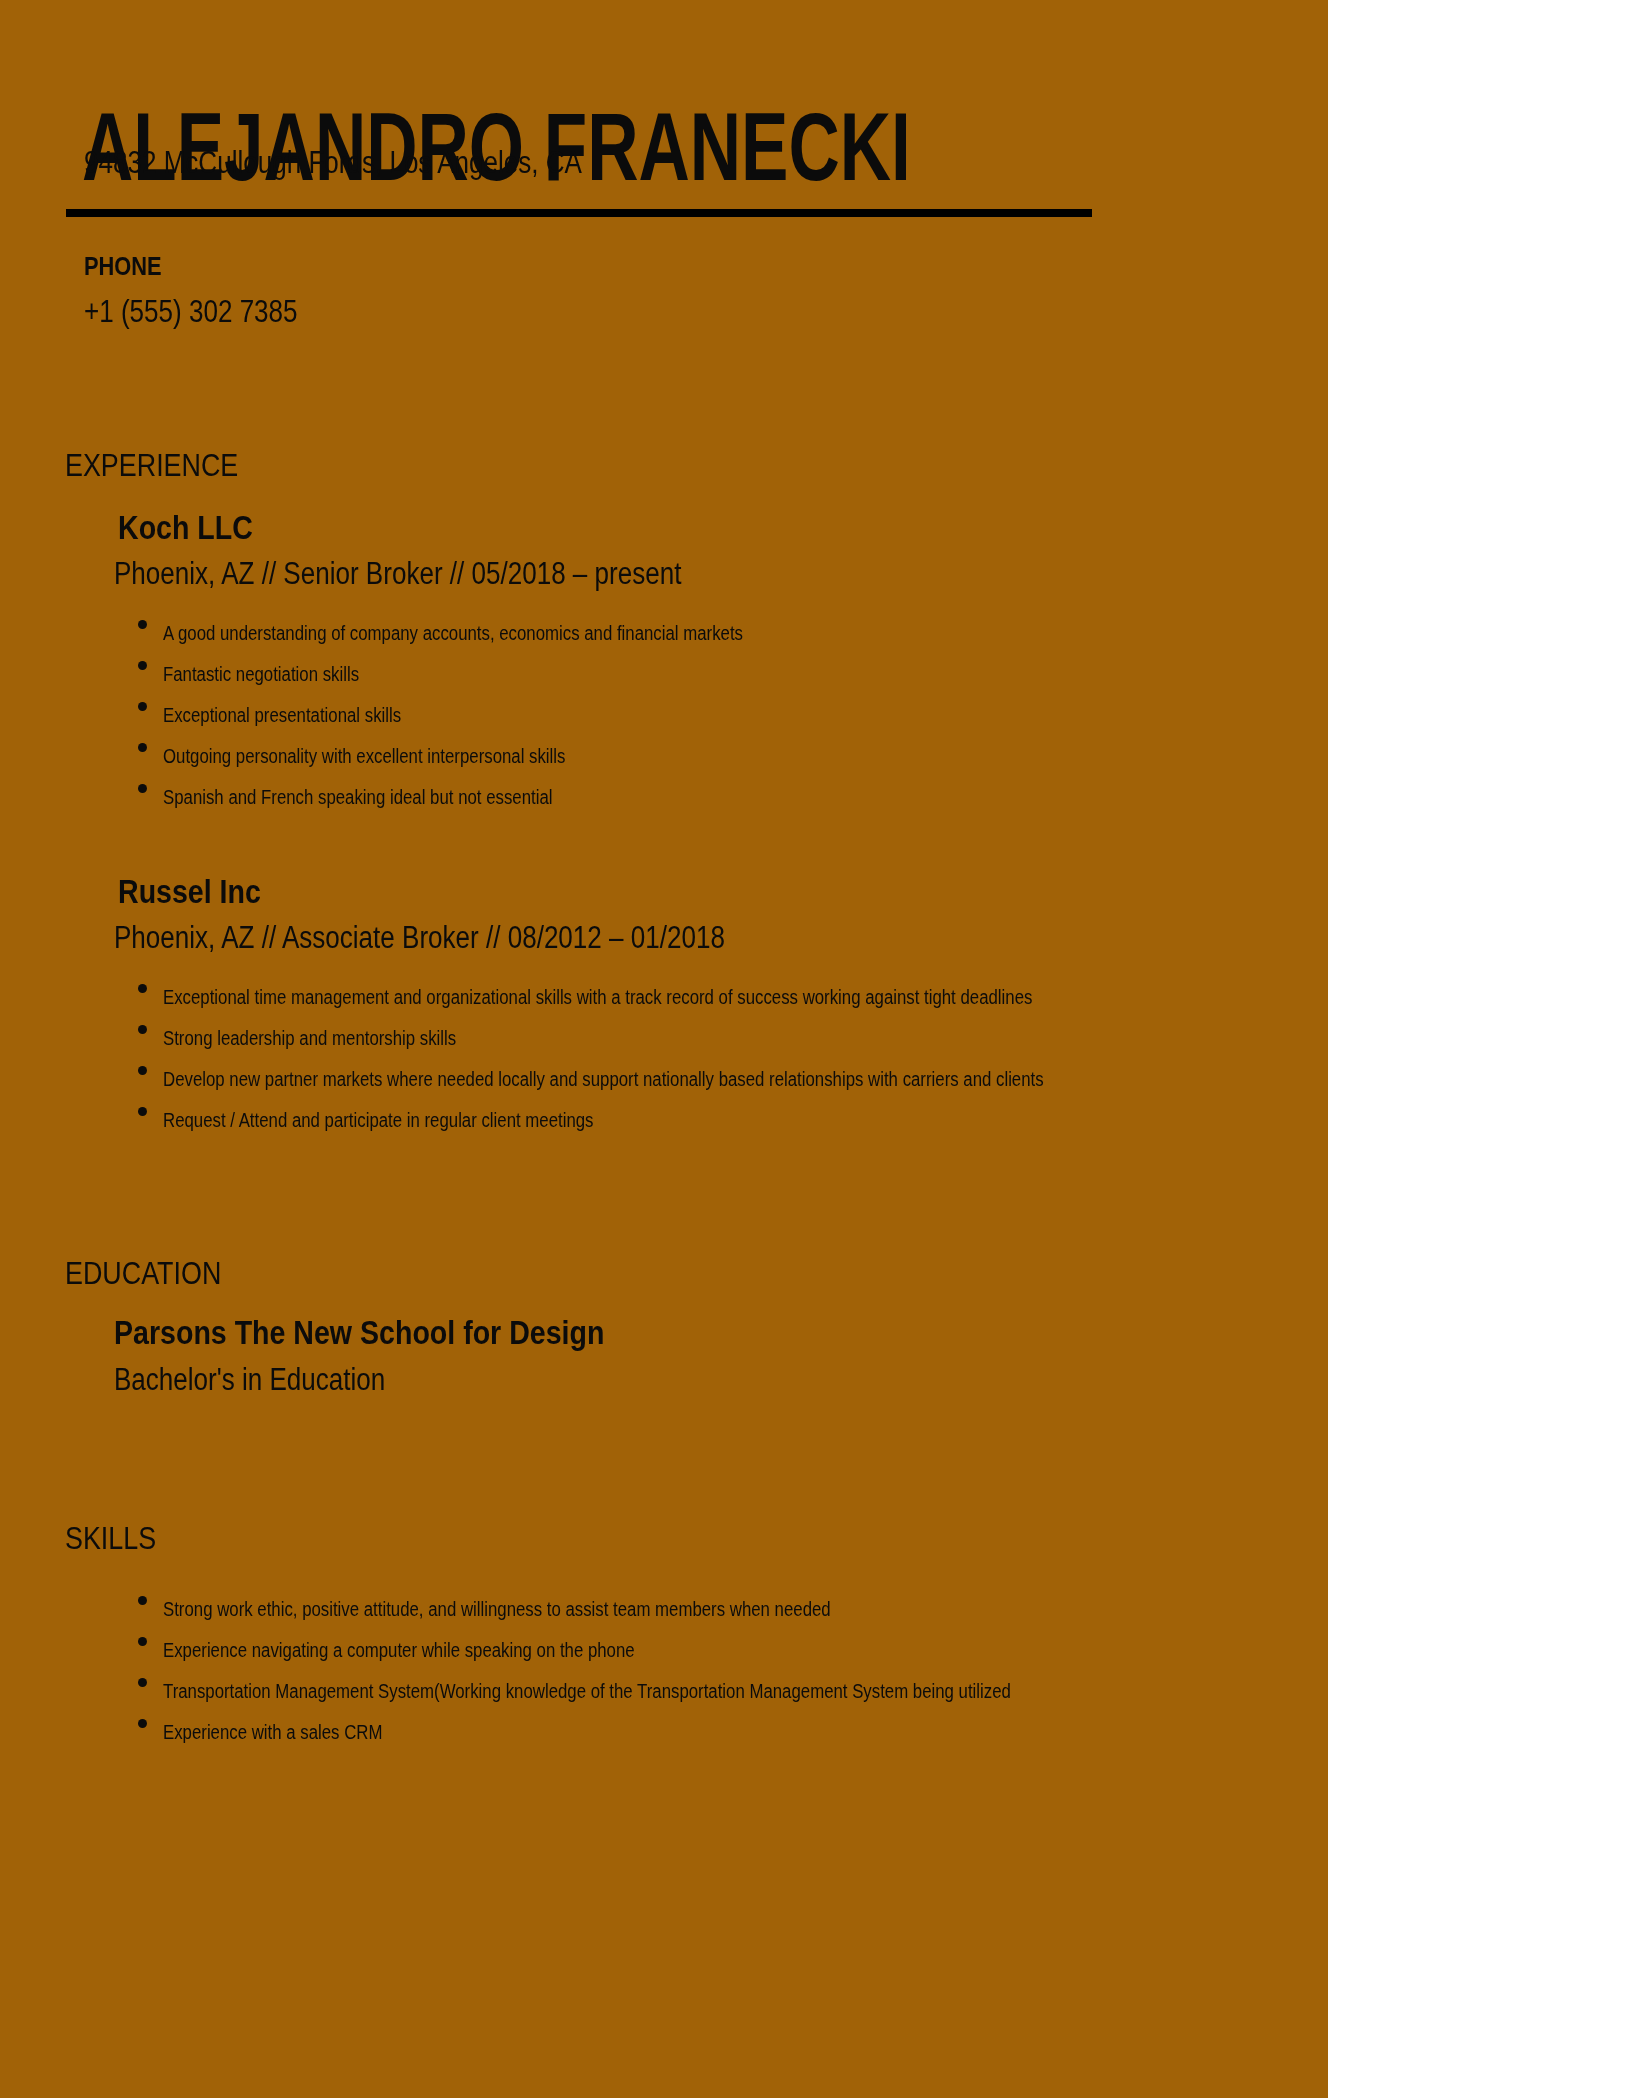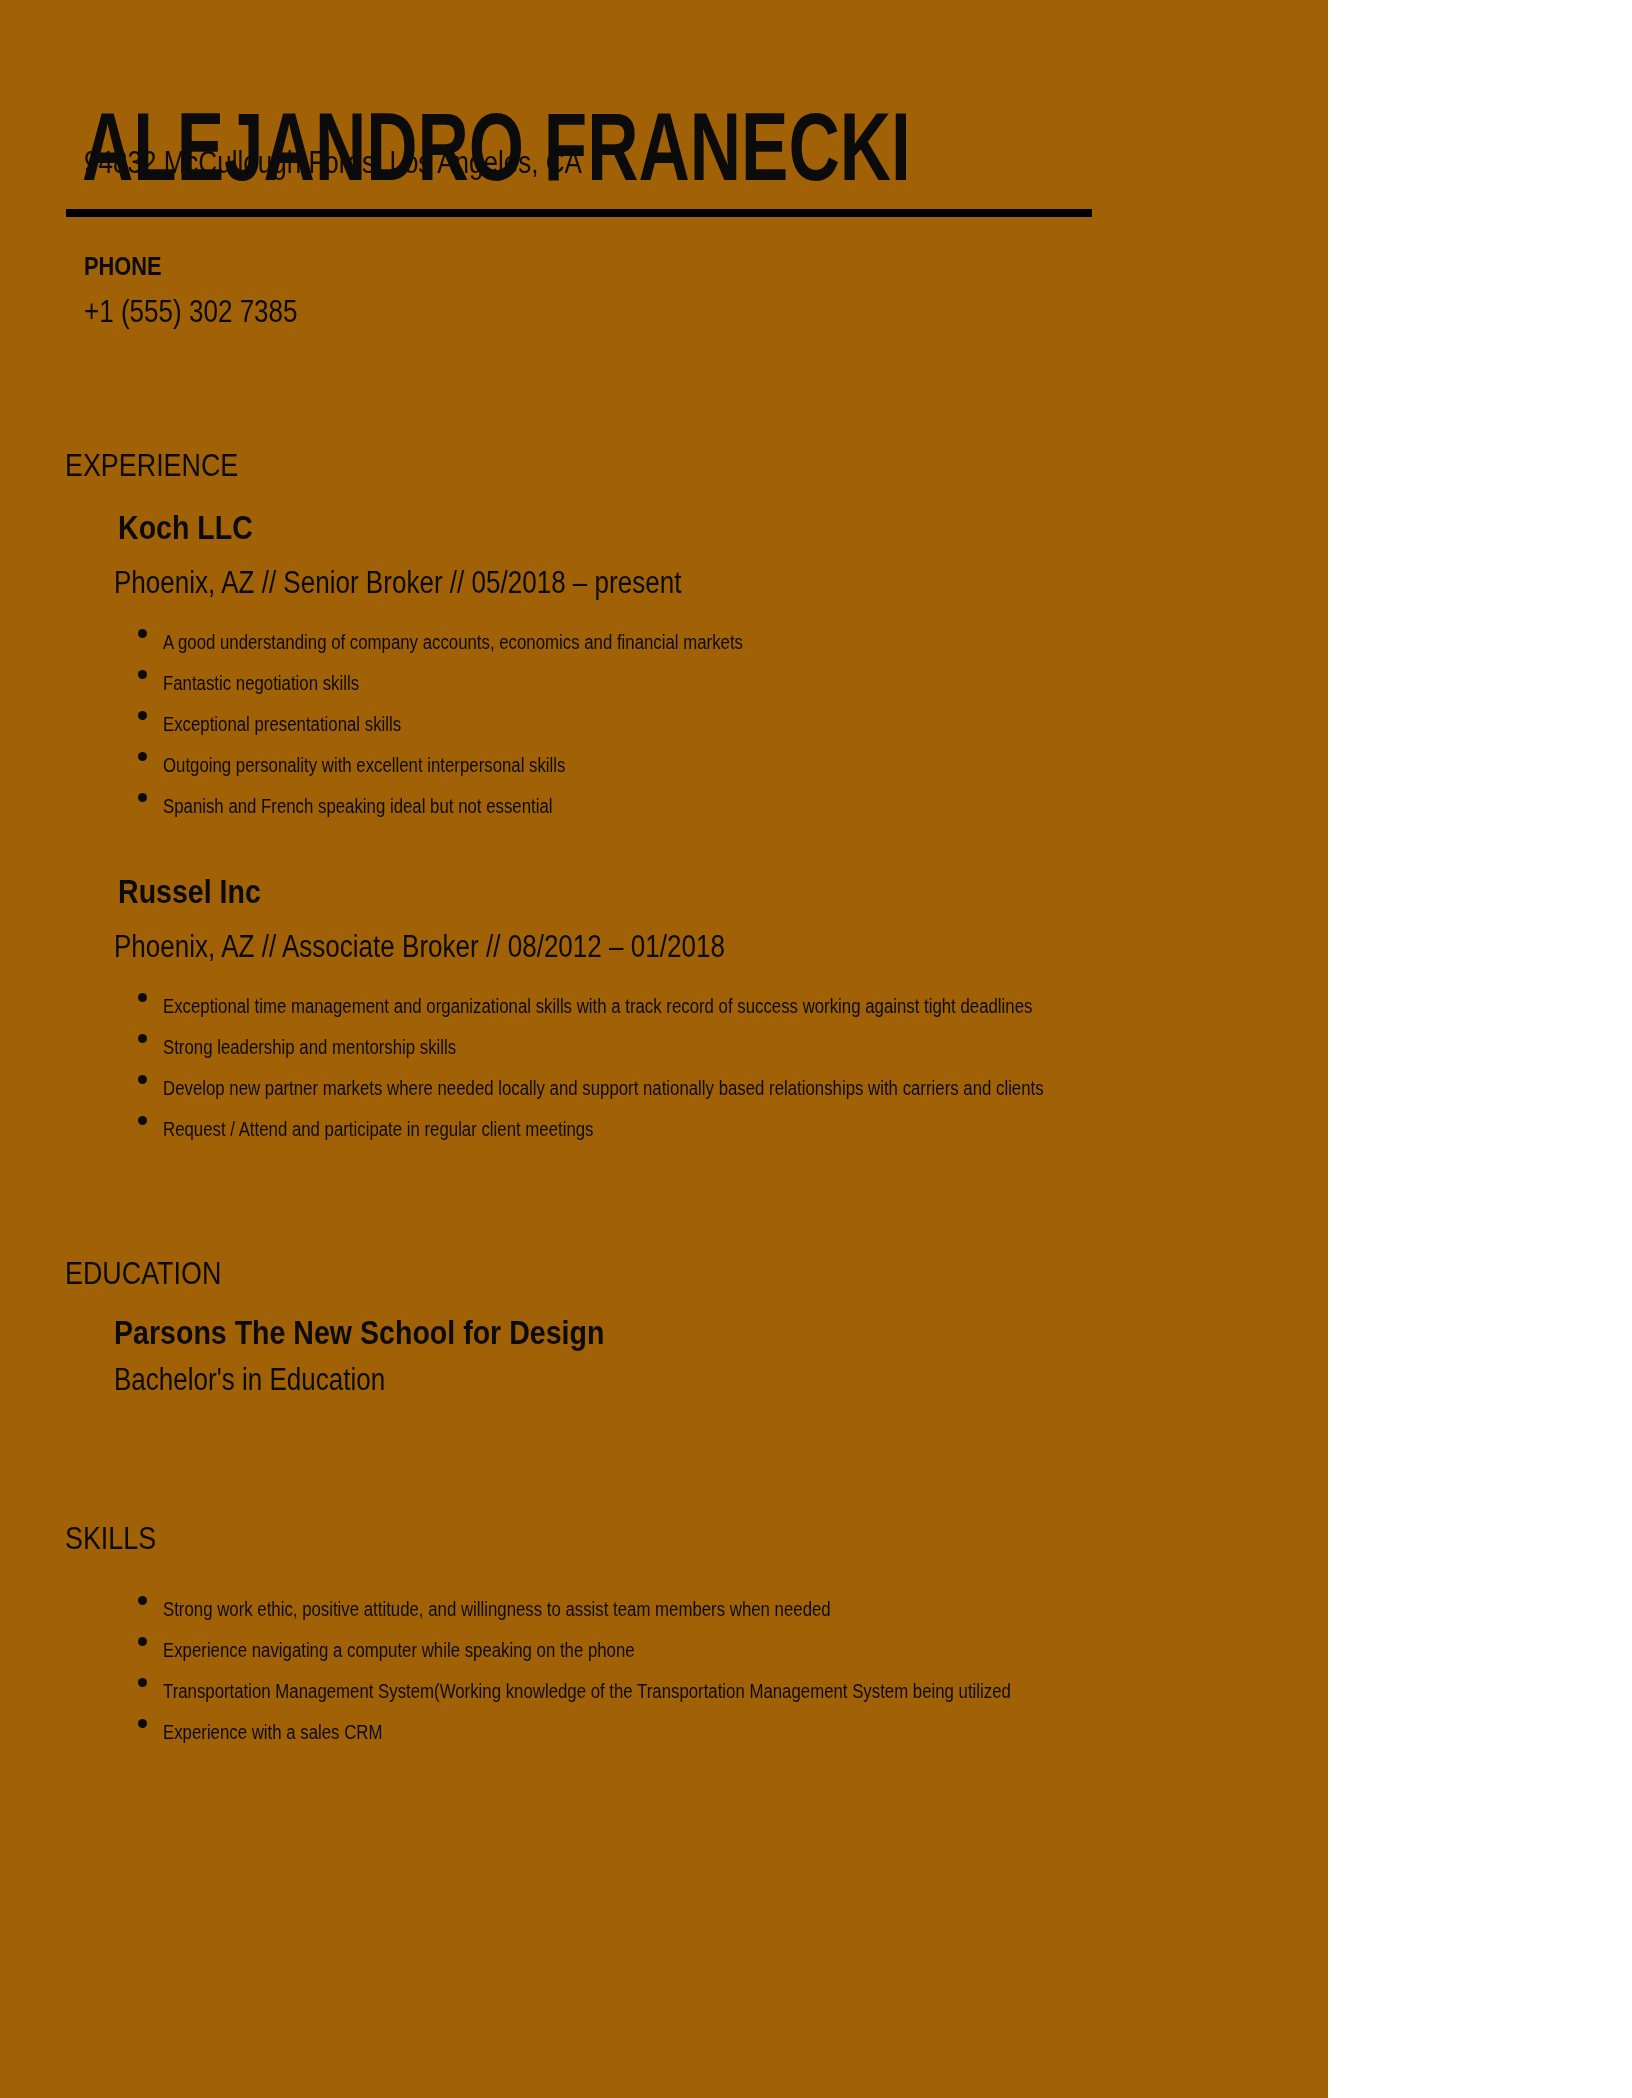--- a/index.html
+++ b/index.html
@@ -49,21 +49,21 @@
   #education-title  { top: 1230px; }
   #skills-title     { top: 1495px; }
 
   .job { position: absolute; left: 114px; }
   #job-0 { top: 506px; }
   #job-1 { top: 870px; }
   .job h3 {
     margin: 4px; font-size: 34px; line-height: 1; font-weight: 700;
   }
   .job .meta {
-    margin-top: 23px; font-size: 31px; line-height: 1; font-weight: 400;
+    margin-top: 14px; font-size: 31px; line-height: 1; font-weight: 400;
   }
 
   ul.bullets { list-style: none; margin: 0; padding: 0; }
   .job ul.bullets { margin-top: 15px; margin-left: 18px; }
   li.bullet {
     position: relative; height: 41px; padding-left: 31px;
     display: flex; align-items: flex-end;
     font-size: 20px; font-weight: 400;
   }
   li.bullet::before {

